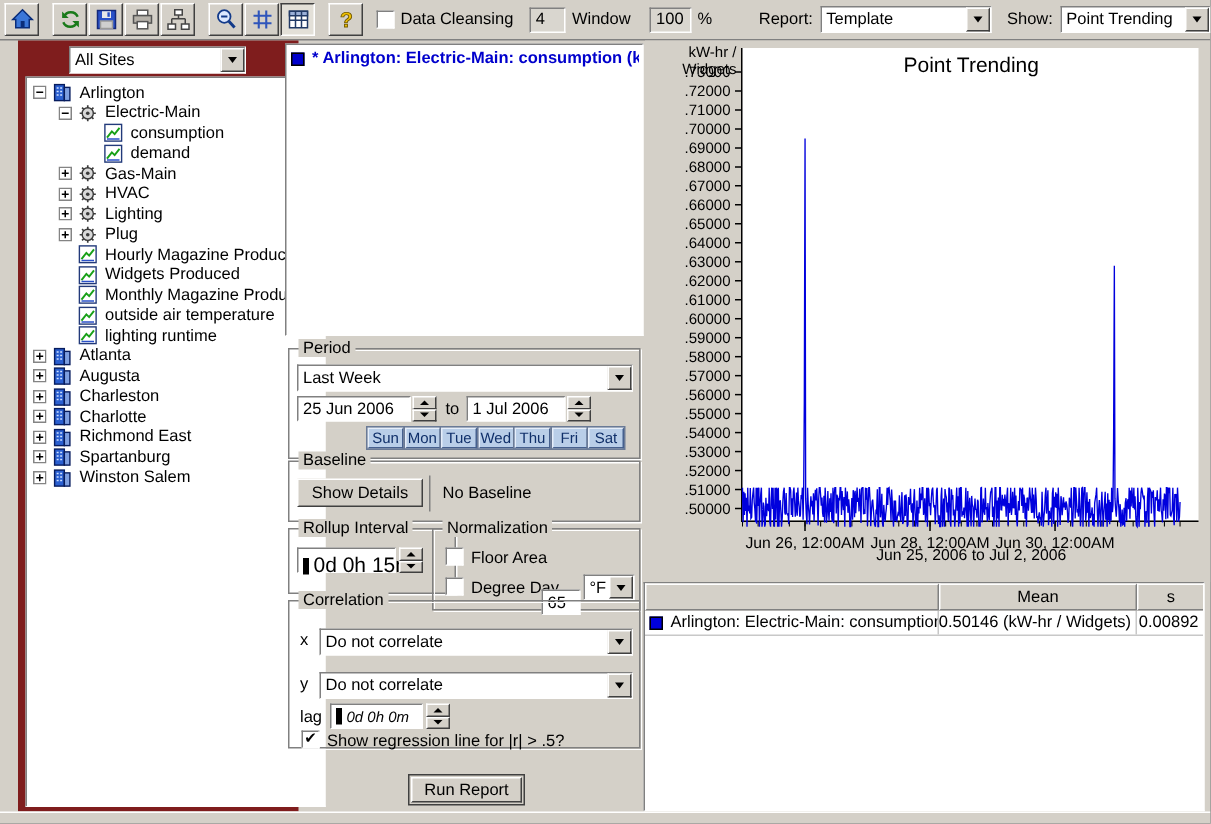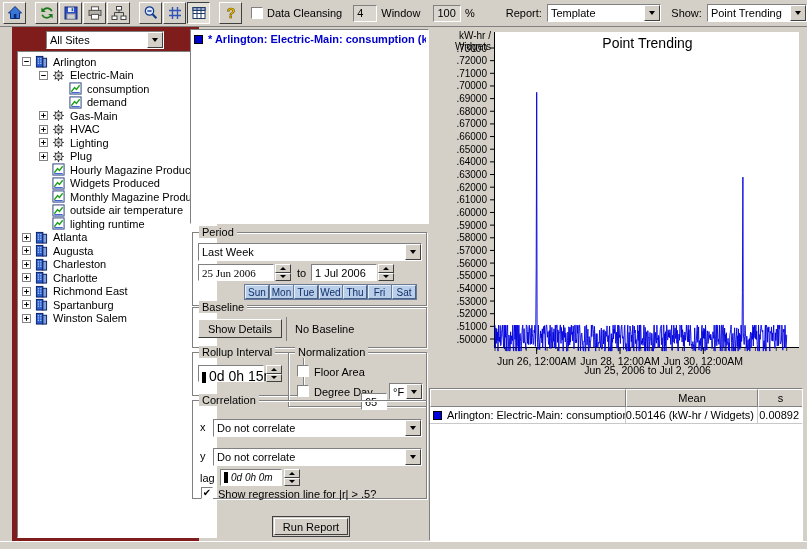--- a/index.html
+++ b/index.html
@@ -527,21 +527,21 @@
   </div>
 
   <div class="abs group" style="left:192px;top:232px;width:235px;height:74px;">
     <span class="group-label">Period</span>
     <div class="combo abs" style="left:5px;top:10px;width:224px;">
       <span class="txt">Last Week</span>
       <span class="dd">
           <span class="arr-down"></span>
         </span>
     </div>
-    <span class="field abs" style="left:5px;top:31px;width:76px;font-family:Liberation Serif, serif;">25 Jun  2006</span>
+    <span class="field abs" style="left:5px;top:31px;width:76px;">25 Jun  2006</span>
     <span class="spinner abs" style="left:82px;top:31px;">
       <span class="spin-btn">
           <span class="arr-up-s"></span>
         </span>
       <span class="spin-btn">
           <span class="arr-dn-s"></span>
         </span>
     </span>
     <span class="abs" style="left:104px;top:34px;">to</span>
     <span class="field abs" style="left:118px;top:31px;width:66px;">1 Jul  2006</span>

